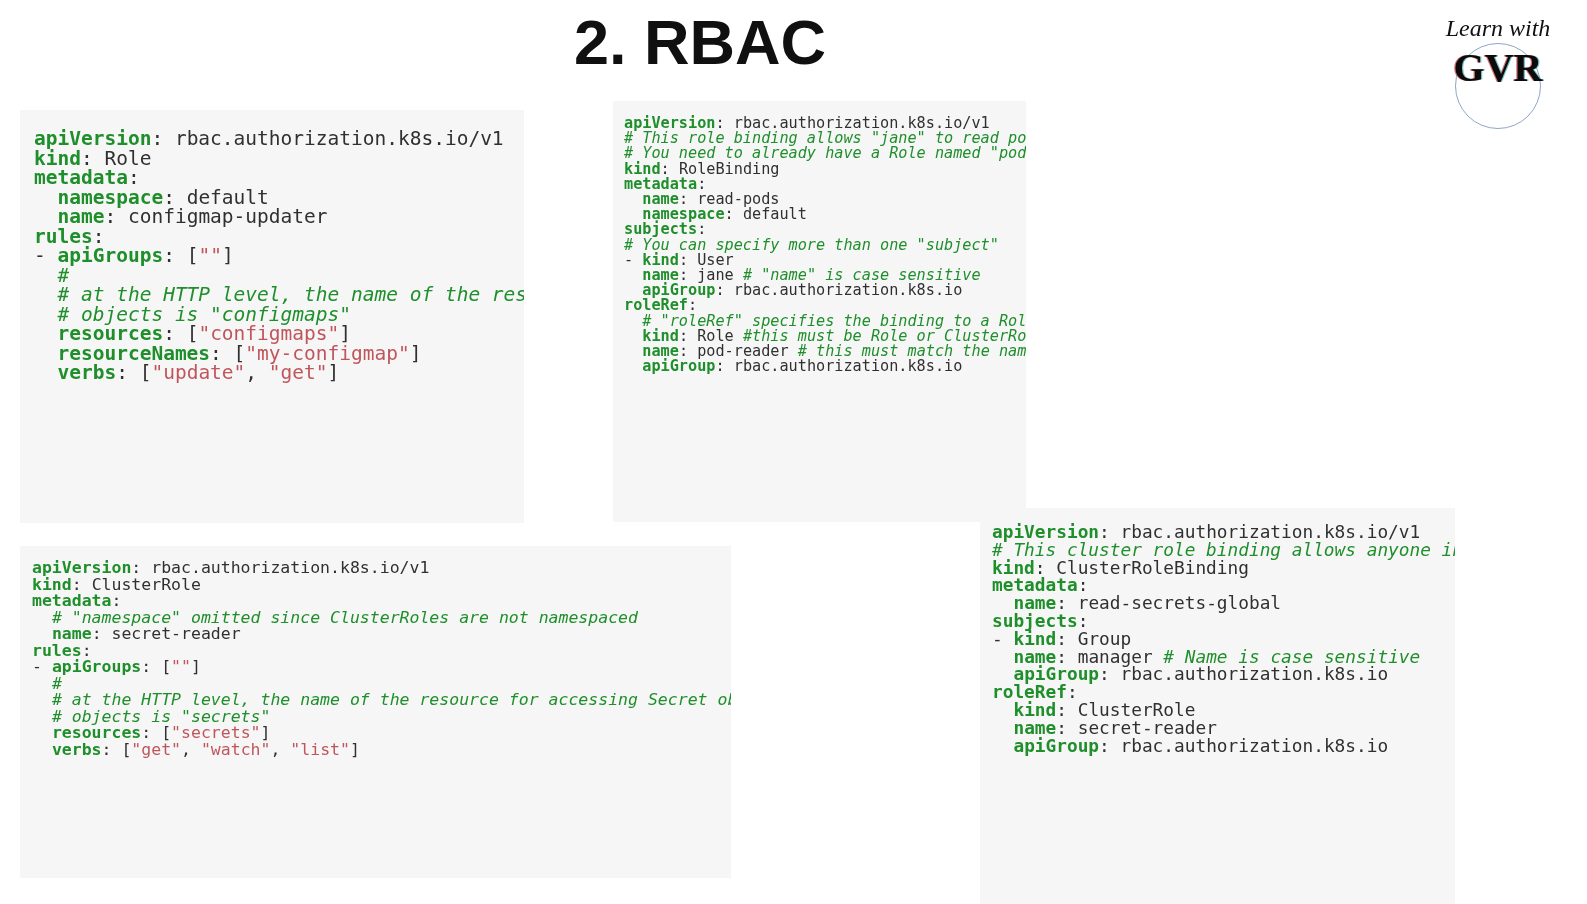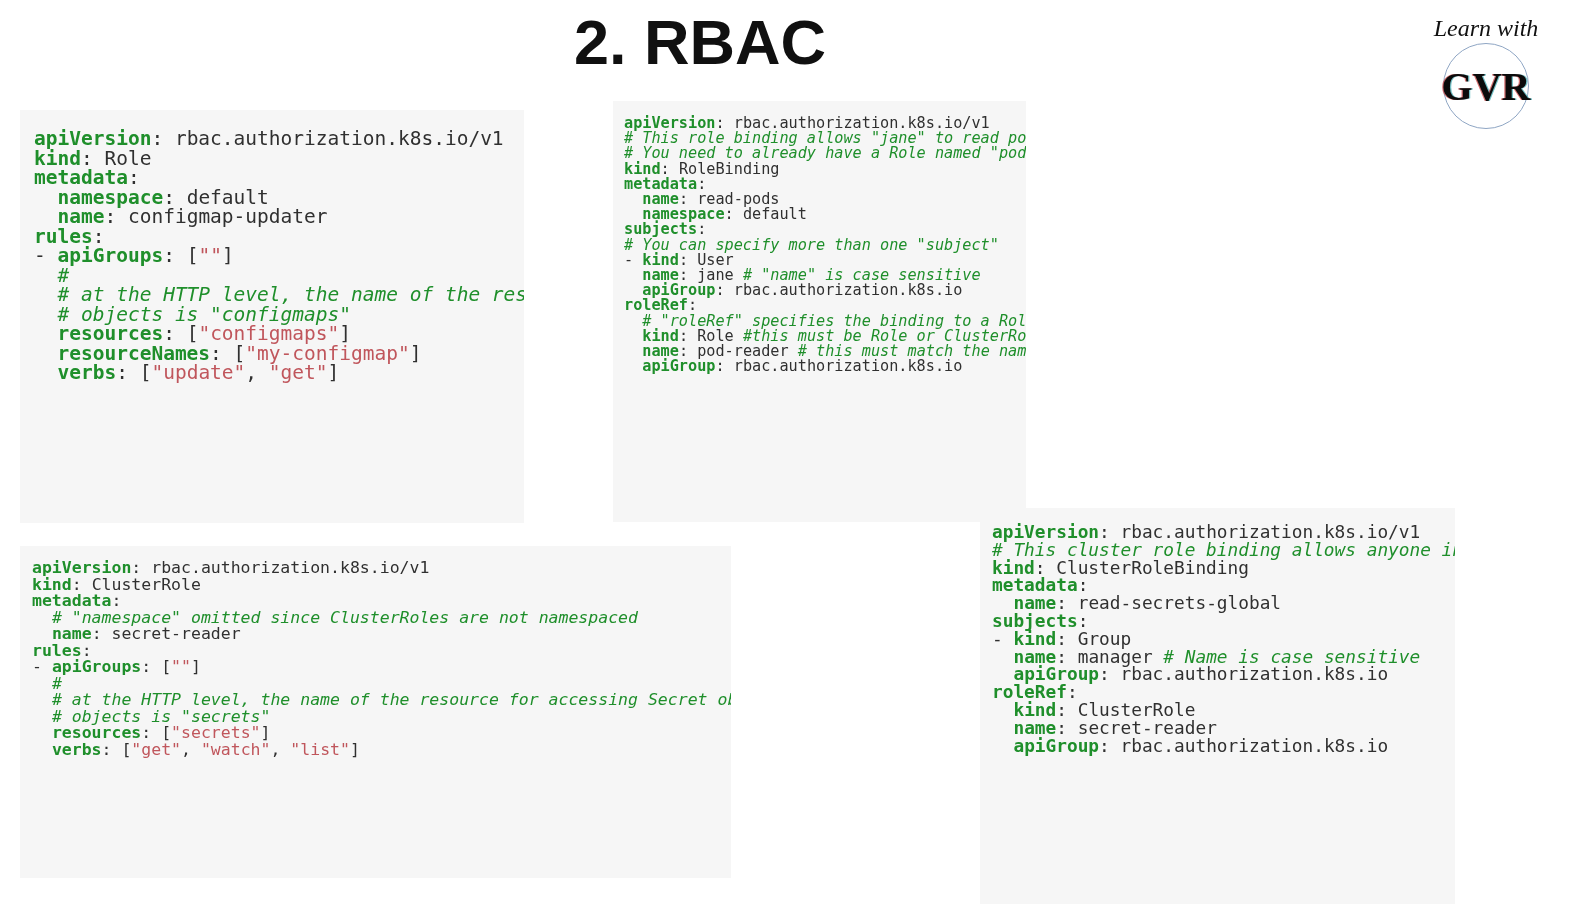--- a/index.html
+++ b/index.html
@@ -27,41 +27,41 @@
     font-size: 63px;
     font-weight: 700;
     color: #101010;
     letter-spacing: 0px;
     line-height: 1.1;
   }
 
   
   #brand-logo {
     position: absolute;
-    right: 26px;
+    right: 14px;
     top: 16px;
     width: 150px;
     text-align: center;
   }
   #brand-logo .brand-tagline {
     font-family: "Liberation Serif", serif;
     font-size: 24px;
     font-style: italic;
     color: #111111;
     line-height: 1;
     white-space: nowrap;
   }
   #brand-logo .brand-circle {
     margin: 3px auto 0 auto;
     width: 84px;
     height: 84px;
     border: 1.5px solid #8fa6c4;
     border-radius: 50%;
     display: flex;
-    align-items: center;
+    align-items: flex-start;
     justify-content: center;
   }
   #brand-logo .brand-mark {
     font-family: "Liberation Serif", serif;
     font-weight: bold;
     font-size: 40px;
     color: #0b0b0b;
     letter-spacing: 0px;
     text-shadow: -1.2px 0 0 rgba(190,40,40,0.65), 1.2px 0 0 rgba(20,150,160,0.6);
   }

